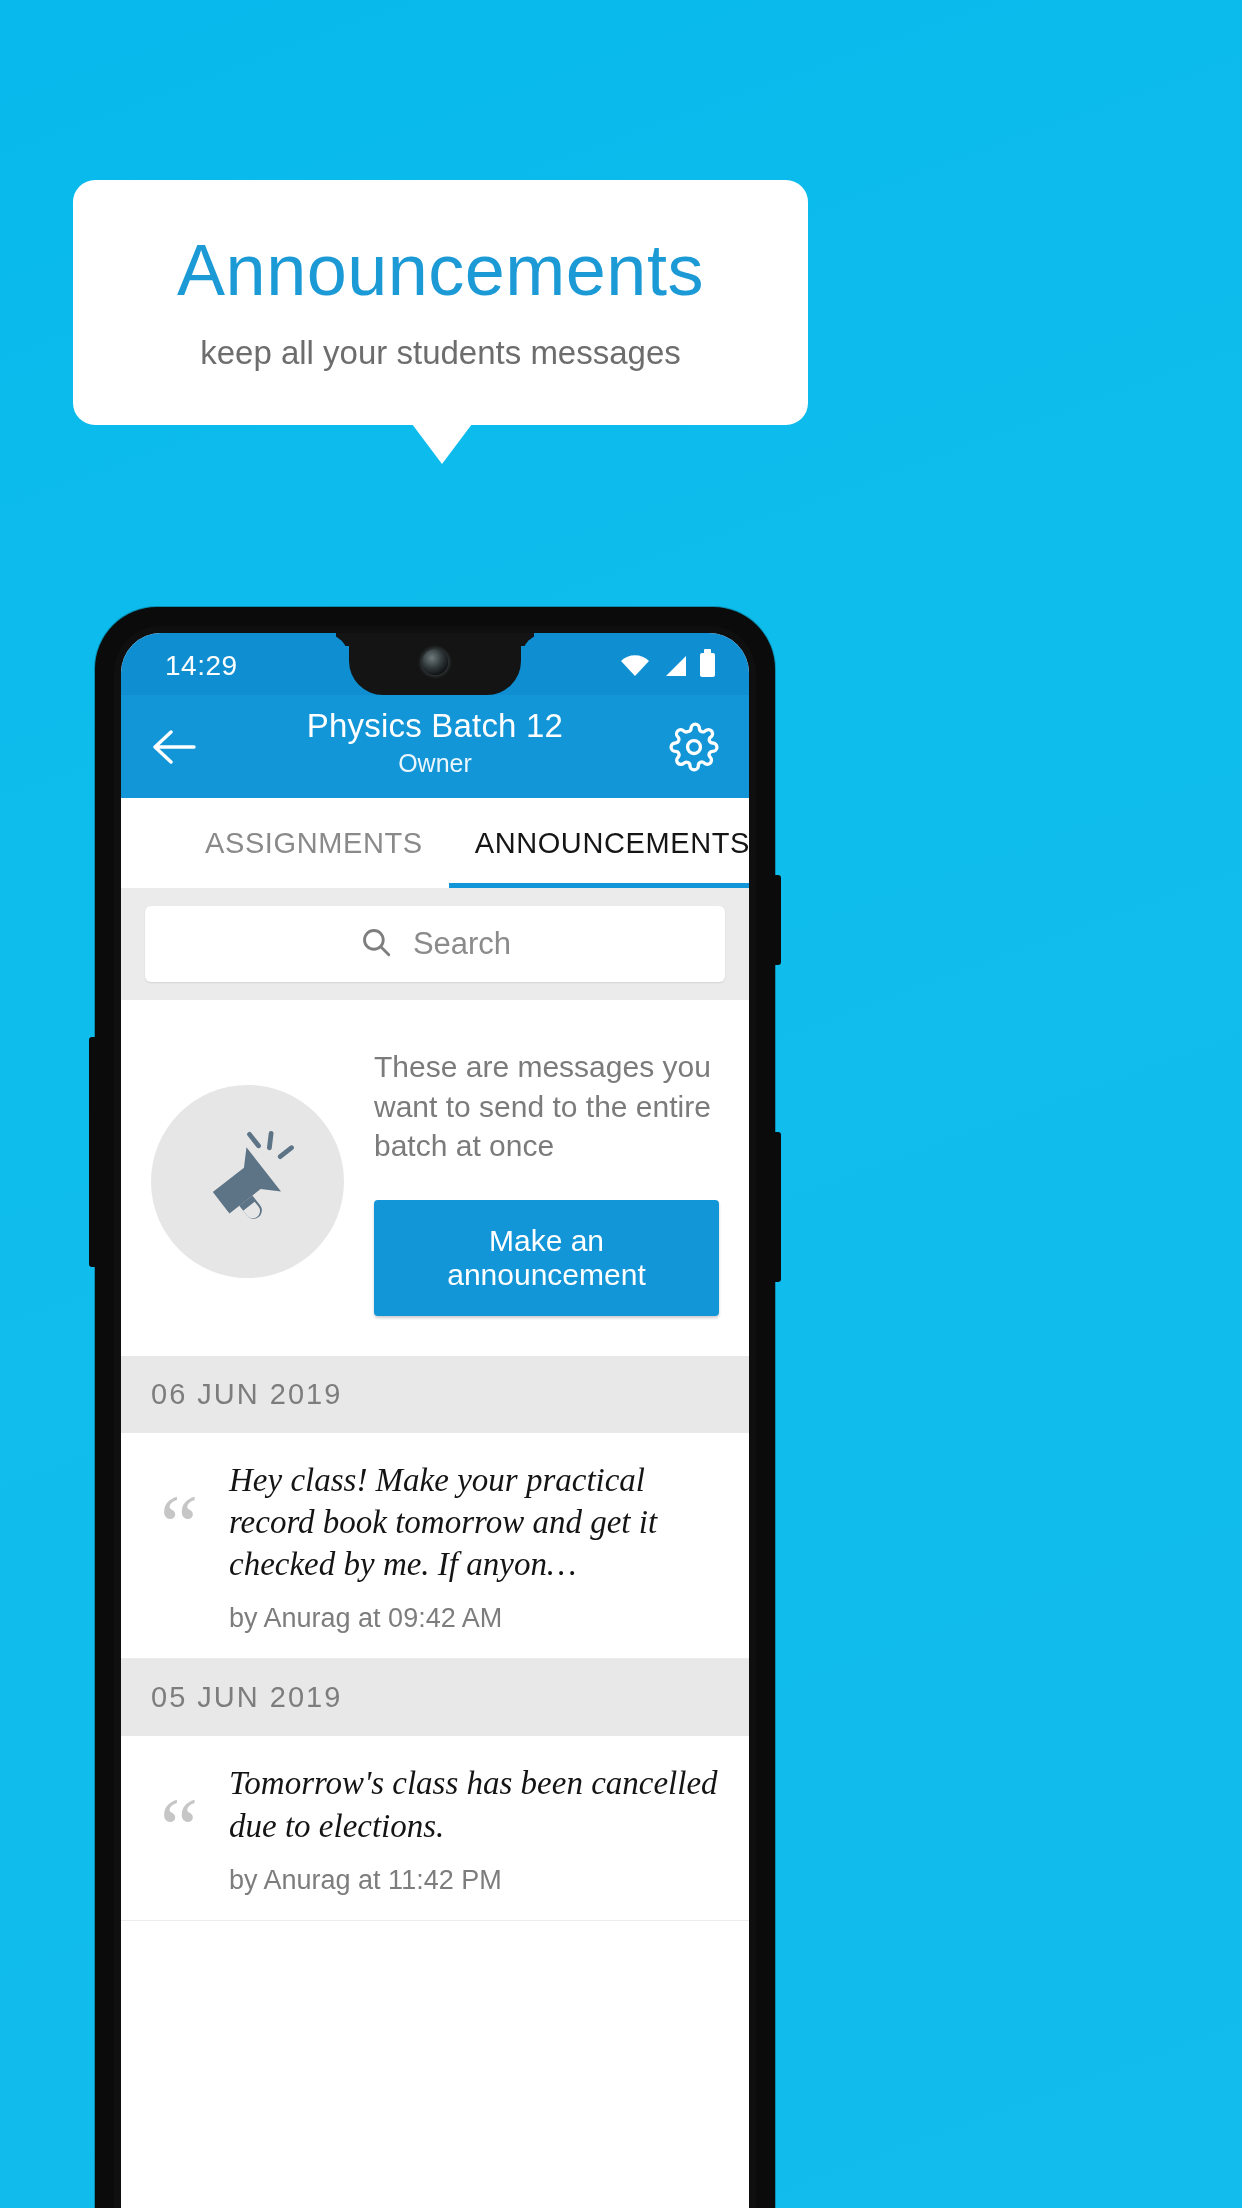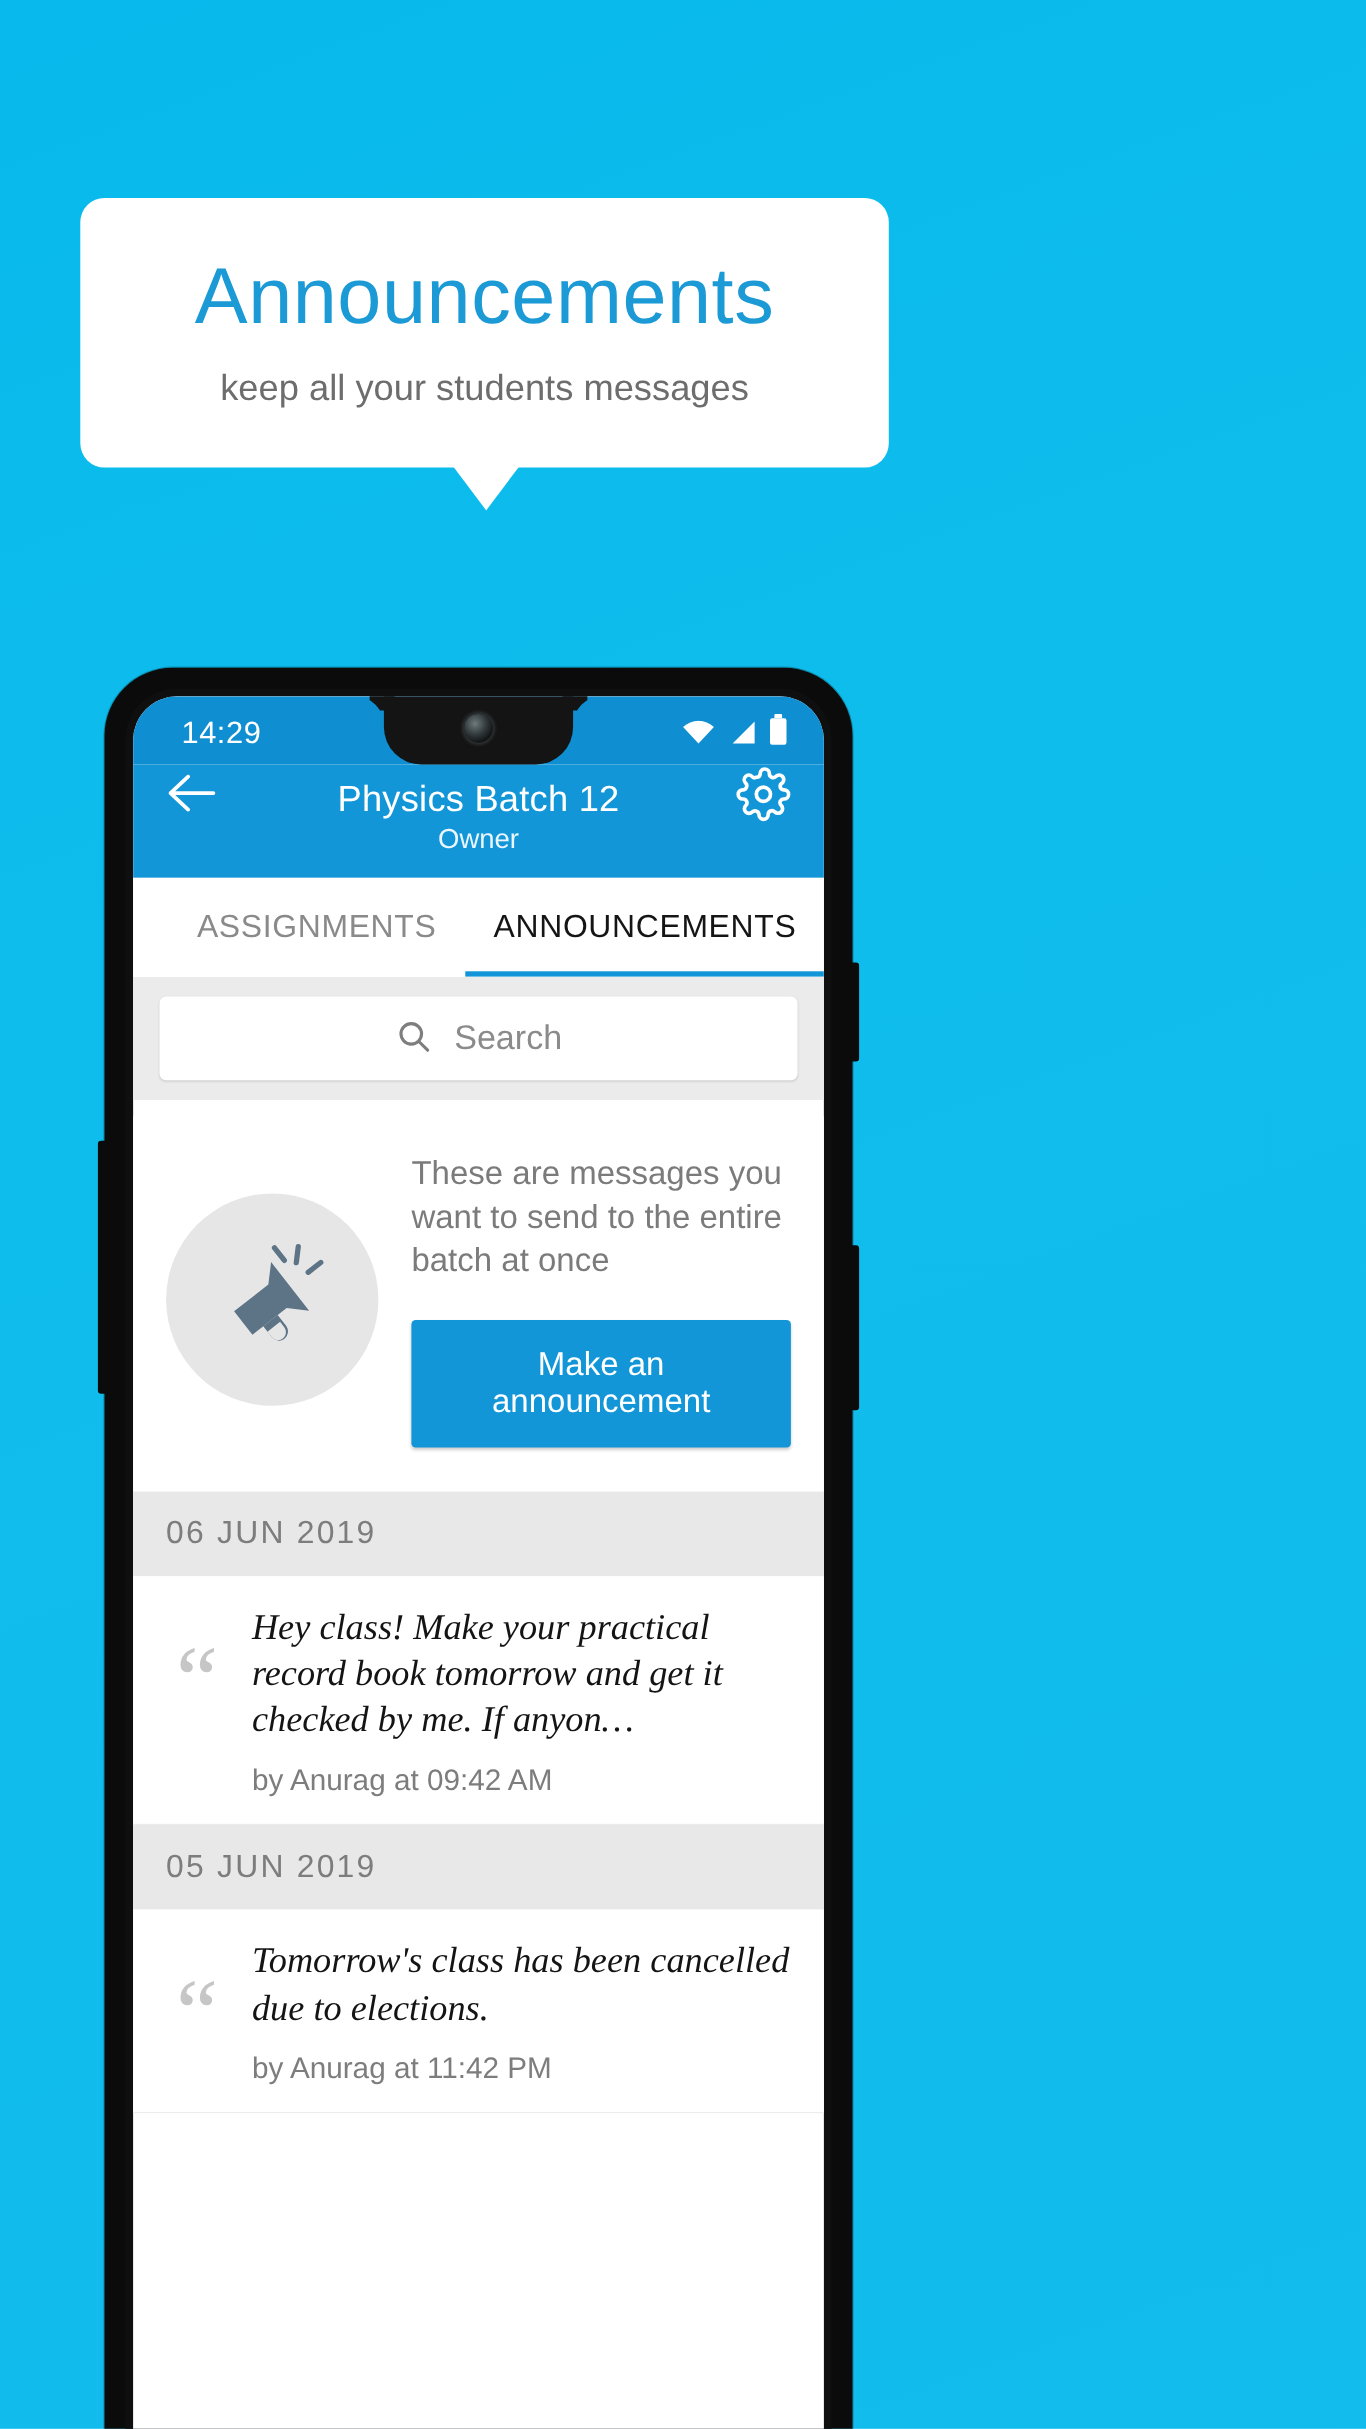--- a/index.html
+++ b/index.html
@@ -82,35 +82,35 @@
   }
   .ico-wifi{ width:30px; height:22px; position:relative; }
   .ico-wifi svg{ display:block; }
   .ico-signal{ width:24px; height:22px; }
   .ico-battery{ width:15px; height:24px; background:#fff; border-radius:2px; position:relative;}
   .ico-battery::before{content:"";position:absolute;left:4px;top:-4px;width:7px;height:4px;background:#fff;border-radius:1px 1px 0 0;}
 
   
   .appbar{
     position:relative; height:103px; background:#1296d8;
-    display:flex; padding:0 28px;
+    display:flex; align-items:center; padding:0 28px;
   }
   .back-arrow{ width:52px; height:52px; display:flex; align-items:center; justify-content:center; cursor:pointer;}
   .appbar-titles{
     position:absolute; left:0; right:0; top:12px;
     display:flex; flex-direction:column; align-items:center; pointer-events:none;
   }
   .appbar-title{ color:#fff; font-size:33px; font-weight:400; letter-spacing:.2px;}
   .appbar-sub{ color:#eaf6fd; font-size:25px; margin-top:4px;}
   .gear{ margin-left:auto; width:54px; height:54px; display:flex; align-items:center; justify-content:center; cursor:pointer;}
 
   
   .tabs{
     position:relative; height:90px; background:#fff;
-    display:flex; align-items:center; padding-left:32px;
+    display:flex; align-items:center; padding-left:58px;
     overflow:hidden;
   }
   .tab{
     font-size:29px; color:#8a8a8a; letter-spacing:.6px; white-space:nowrap;
     padding:0 26px; height:90px; line-height:90px; position:relative; cursor:pointer;
   }
   .tab.active{ color:#151515; font-weight:400; }
   .tab.active::after{
     content:""; position:absolute; left:0; right:0; bottom:0; height:5px; background:#1296d8;
   }

